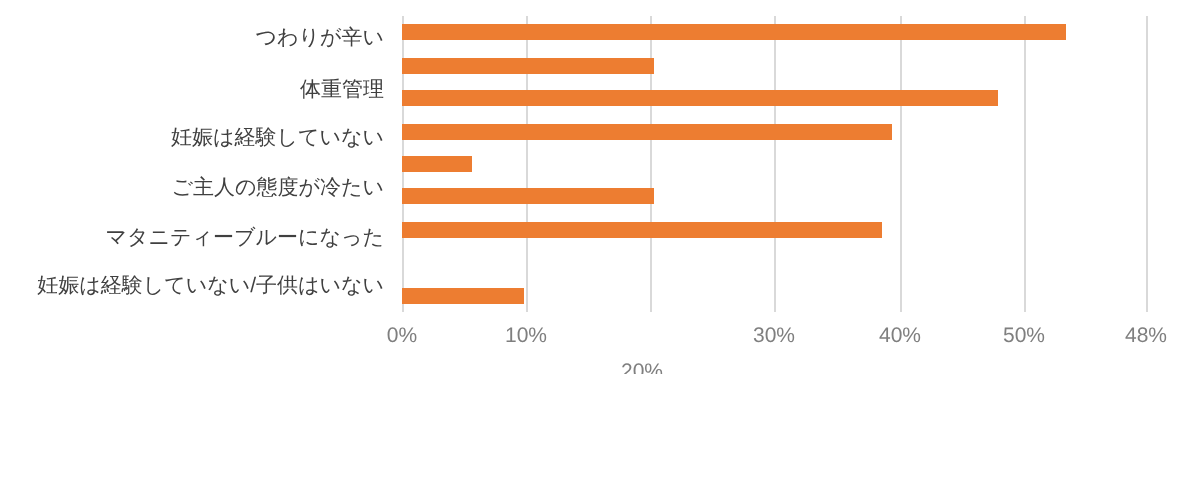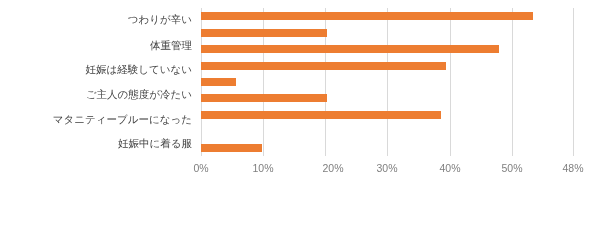--- a/index.html
+++ b/index.html
@@ -71,21 +71,21 @@
 <body>
 
 <div id="chart-root">
 
   <div class="cat-labels">
     <div class="cat-label" style="color: rgb(64, 64, 64); font-family: Liberation Mono, monospace;">つわりが辛い</div>
     <div class="cat-label" style="color: rgb(64, 64, 64);">体重管理</div>
     <div class="cat-label" style="color: rgb(64, 64, 64);">妊娠は経験していない</div>
     <div class="cat-label" style="color: rgb(64, 64, 64);">ご主人の態度が冷たい</div>
     <div class="cat-label" style="color: rgb(64, 64, 64);">マタニティーブルーになった</div>
-    <div class="cat-label" style="color: rgb(64, 64, 64);">妊娠中に着る服</div>
+    <div class="cat-label" style="color: rgb(64, 64, 64);">妊娠は経験していない/子供はいない</div>
   </div>
 
   <div class="plot">
     <div class="gridlines">
       <div class="axis-line" style="background: rgb(217, 217, 217);"></div>
       <div class="gridline" style="left: 62px; background: rgb(217, 217, 217);"></div>
       <div class="gridline" style="left: 124px; background: rgb(217, 217, 217);"></div>
       <div class="gridline" style="left: 186px; background: rgb(217, 217, 217);"></div>
       <div class="gridline" style="left: 249px; background: rgb(217, 217, 217);"></div>
       <div class="gridline" style="left: 311px; background: rgb(217, 217, 217);"></div>
@@ -118,20 +118,20 @@
         </div>
       <div class="bar-row">
           <div class="bar" style="width: 16.3333%; background: rgb(237, 125, 49);"></div>
         </div>
     </div>
   </div>
 
   <div class="xticks">
     <div class="xtick" style="left: 0px; color: rgb(127, 127, 127);">0%</div>
     <div class="xtick" style="left: 62px; color: rgb(127, 127, 127);">10%</div>
-    <div class="xtick" style="left: 132px; color: rgb(127, 127, 127);">20%</div>
+    <div class="xtick" style="left: 120px; color: rgb(127, 127, 127); margin-top: 18px;">20%</div>
     <div class="xtick" style="left: 186px; color: rgb(127, 127, 127);">30%</div>
     <div class="xtick" style="left: 249px; color: rgb(127, 127, 127);">40%</div>
     <div class="xtick" style="left: 311px; color: rgb(127, 127, 127);">50%</div>
     <div class="xtick" style="left: 372px; color: rgb(127, 127, 127);">48%</div>
   </div>
 
 </div>
 
 </body></html>

